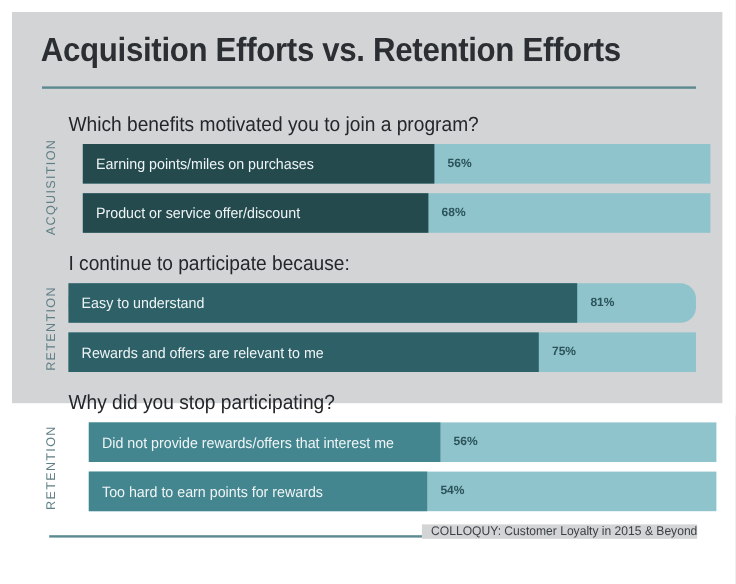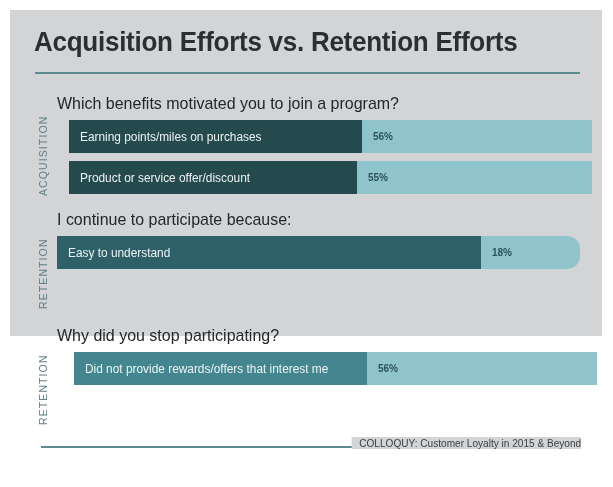--- a/index.html
+++ b/index.html
@@ -90,46 +90,56 @@
       <div class="vlabel" style="top:26px;height:76px;">ACQUISITION</div>
       <div class="rowwrap" style="top:26px;padding-left:12px;">
         <div class="track" style="background: rgb(143, 196, 205);">
           <div class="bar" style="width: 293px; background: rgb(36, 74, 78);"></div>
           <div class="bar-label">Earning points/miles on purchases</div>
           <div class="bar-value" style="left: 304px;">56%</div>
         </div>
         <div class="track" style="background: rgb(143, 196, 205);">
           <div class="bar" style="width: 288px; background: rgb(36, 74, 78);"></div>
           <div class="bar-label">Product or service offer/discount</div>
-          <div class="bar-value" style="left: 299px;">55%</div>
+          <div class="bar-value" style="left: 299px;">68%</div>
         </div>
       </div>
     </div>
 
     <div class="section" id="section-1" style="top:200px;">
       <div class="sec-head">I continue to participate because:</div>
       <div class="vlabel" style="top:26px;height:76px;">RETENTION</div>
       <div class="rowwrap" style="top:26px;">
         <div class="track" style="background: rgb(143, 196, 205); border-radius: 13px;">
           <div class="bar" style="width: 424px; background: rgb(46, 96, 104);"></div>
           <div class="bar-label">Easy to understand</div>
-          <div class="bar-value" style="left: 435px;">18%</div>
+          <div class="bar-value" style="left: 435px;">81%</div>
+        </div>
+        <div class="track" style="background: rgb(143, 196, 205);">
+          <div class="bar" style="width: 392px; background: rgb(46, 96, 104);"></div>
+          <div class="bar-label">Rewards and offers are relevant to me</div>
+          <div class="bar-value" style="left: 403px;">75%</div>
         </div>
       </div>
     </div>
 
     <div class="section" id="section-2" style="top:316px;">
       <div class="sec-head">Why did you stop participating?</div>
       <div class="vlabel" style="top:26px;height:76px;">RETENTION</div>
       <div class="rowwrap" style="top:26px;padding-left:17px;">
         <div class="track" style="background: rgb(143, 196, 205);">
           <div class="bar" style="width: 293px; background: rgb(68, 134, 143);"></div>
           <div class="bar-label">Did not provide rewards/offers that interest me</div>
           <div class="bar-value" style="left: 304px;">56%</div>
         </div>
+        <div class="track" style="background: rgb(143, 196, 205);">
+          <div class="bar" style="width: 282px; background: rgb(68, 134, 143);"></div>
+          <div class="bar-label">Too hard to earn points for rewards</div>
+          <div class="bar-value" style="left: 293px;">54%</div>
+        </div>
       </div>
     </div>
 
     <div class="footer-rule"></div>
     <div class="footer-text">COLLOQUY: Customer Loyalty in 2015 &amp; Beyond</div>
 
   </div>
 </div>
 
 </body></html>

